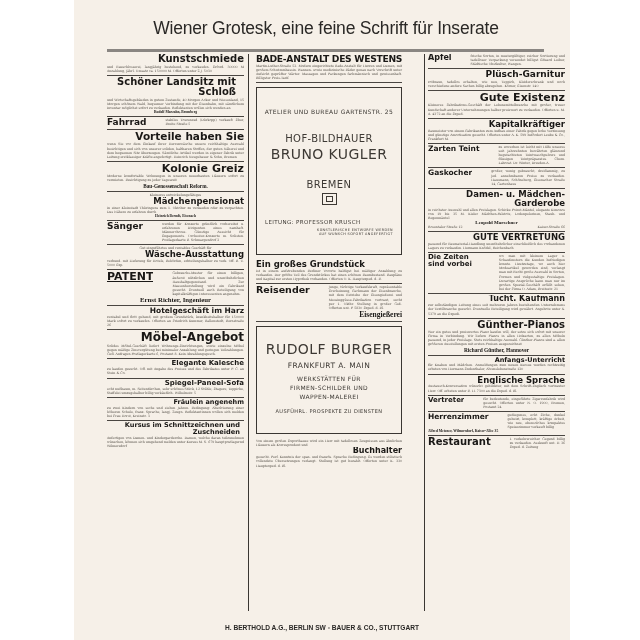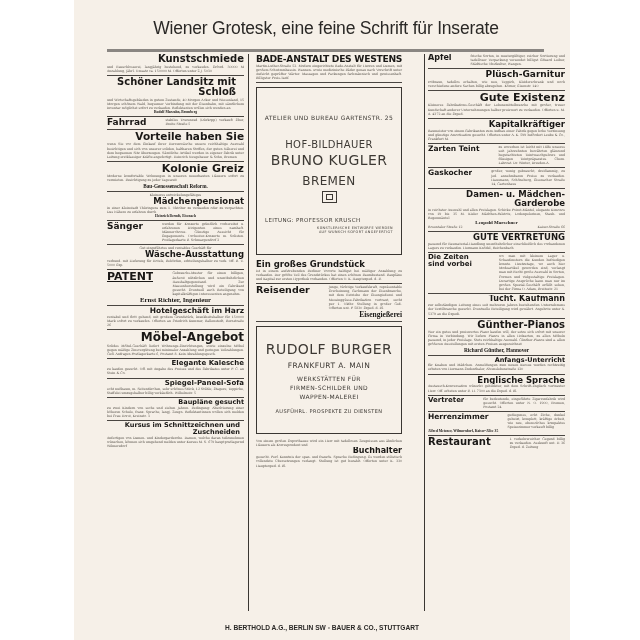--- a/index.html
+++ b/index.html
@@ -93,40 +93,40 @@
   </div>
   <div class="ad">
     <div class="h" style="font-size:7px">Elegante Kalesche</div>
     <div class="b">zu kaufen gesucht. Off. mit Angabe des Preises und des Fabrikates unter P. C. an Stein &amp; Co.</div>
   </div>
   <div class="ad">
     <div class="h" style="font-size:7px">Spiegel-Paneel-Sofa</div>
     <div class="b">echt nußbaum, m. Seitentürchen, sehr schönes Stück, 12 Stühle, Etagere, Teppiche, Staffelei umzugshalber billig verkäuflich. Wilhelmstr. 5</div>
   </div>
   <div class="ad">
-    <div class="h" style="font-size:6.5px">Baupläne gesucht</div>
+    <div class="h" style="font-size:6.5px">Fräulein angenehm</div>
     <div class="b">zu zwei Kindern von sechs und sieben Jahren. Bedingung: Absolvierung einer höheren Schule, franz. Sprache, langj. Zeugn. Reflektantinnen wollen sich melden bei Frau Horst, Kreinstr. 3</div>
   </div>
   <div class="ad">
     <div class="h" style="font-size:6.6px;white-space:normal;padding:0 4px">Kursus im Schnittzeichnen und Zuschneiden</div>
     <div class="b">Anfertigen von Damen- und Kindergarderobe. Damen, welche daran teilzunehmen wünschen, können sich umgehend melden unter Kursus M. S. 679 hauptpostlagernd Wilmersdorf</div>
   </div>
 </div>
 
 <div class="col col2">
   <div class="ad">
     <div class="h" style="font-size:9.2px;letter-spacing:-0.3px">BADE-ANSTALT DES WESTENS</div>
     <div class="b">Martin-Luther-Straße 52. Modern eingerichtete Bade-Anstalt für Herren und Damen, mit großem Schwimmbassin. Wannen- sowie medizinische Bäder genau nach Vorschrift unter Aufsicht geprüfter Wärter. Massagen und Packungen fachmännisch und gewissenhaft. Billigster Preis-Tarif.</div>
   </div>
 
-  <div class="box" style="height:168px;padding-top:26px;box-sizing:border-box">
+  <div class="box" style="height:168px;padding-top:20px;box-sizing:border-box">
     <div class="thin" style="font-size:6px">ATELIER UND BUREAU GARTENSTR. 25</div>
     <div class="thin" style="font-size:10px;margin-top:18px">HOF-BILDHAUER</div>
     <div class="thin" style="font-size:14px;margin-top:2px">BRUNO KUGLER</div>
-    <div class="thin" style="font-size:12px;margin-top:6px">BREMEN</div>
+    <div class="thin" style="font-size:10px;margin-top:17px">BREMEN</div>
     <div class="emblem"></div>
     <div class="thin" style="font-size:5.5px;margin-top:14px;text-align:left;padding-left:8px">LEITUNG: PROFESSOR KRUSCH</div>
     <div class="thin" style="font-size:3.4px;margin-top:3px;text-align:right;padding-right:8px">KÜNSTLERISCHE ENTWÜRFE WERDEN</div>
     <div class="thin" style="font-size:3.4px;text-align:right;padding-right:8px">AUF WUNSCH SOFORT ANGEFERTIGT</div>
   </div>
 
   <div class="ad">
     <div class="inline">
       <div class="h" style="font-size:8.5px">Ein großes Grundstück</div>
     </div>

